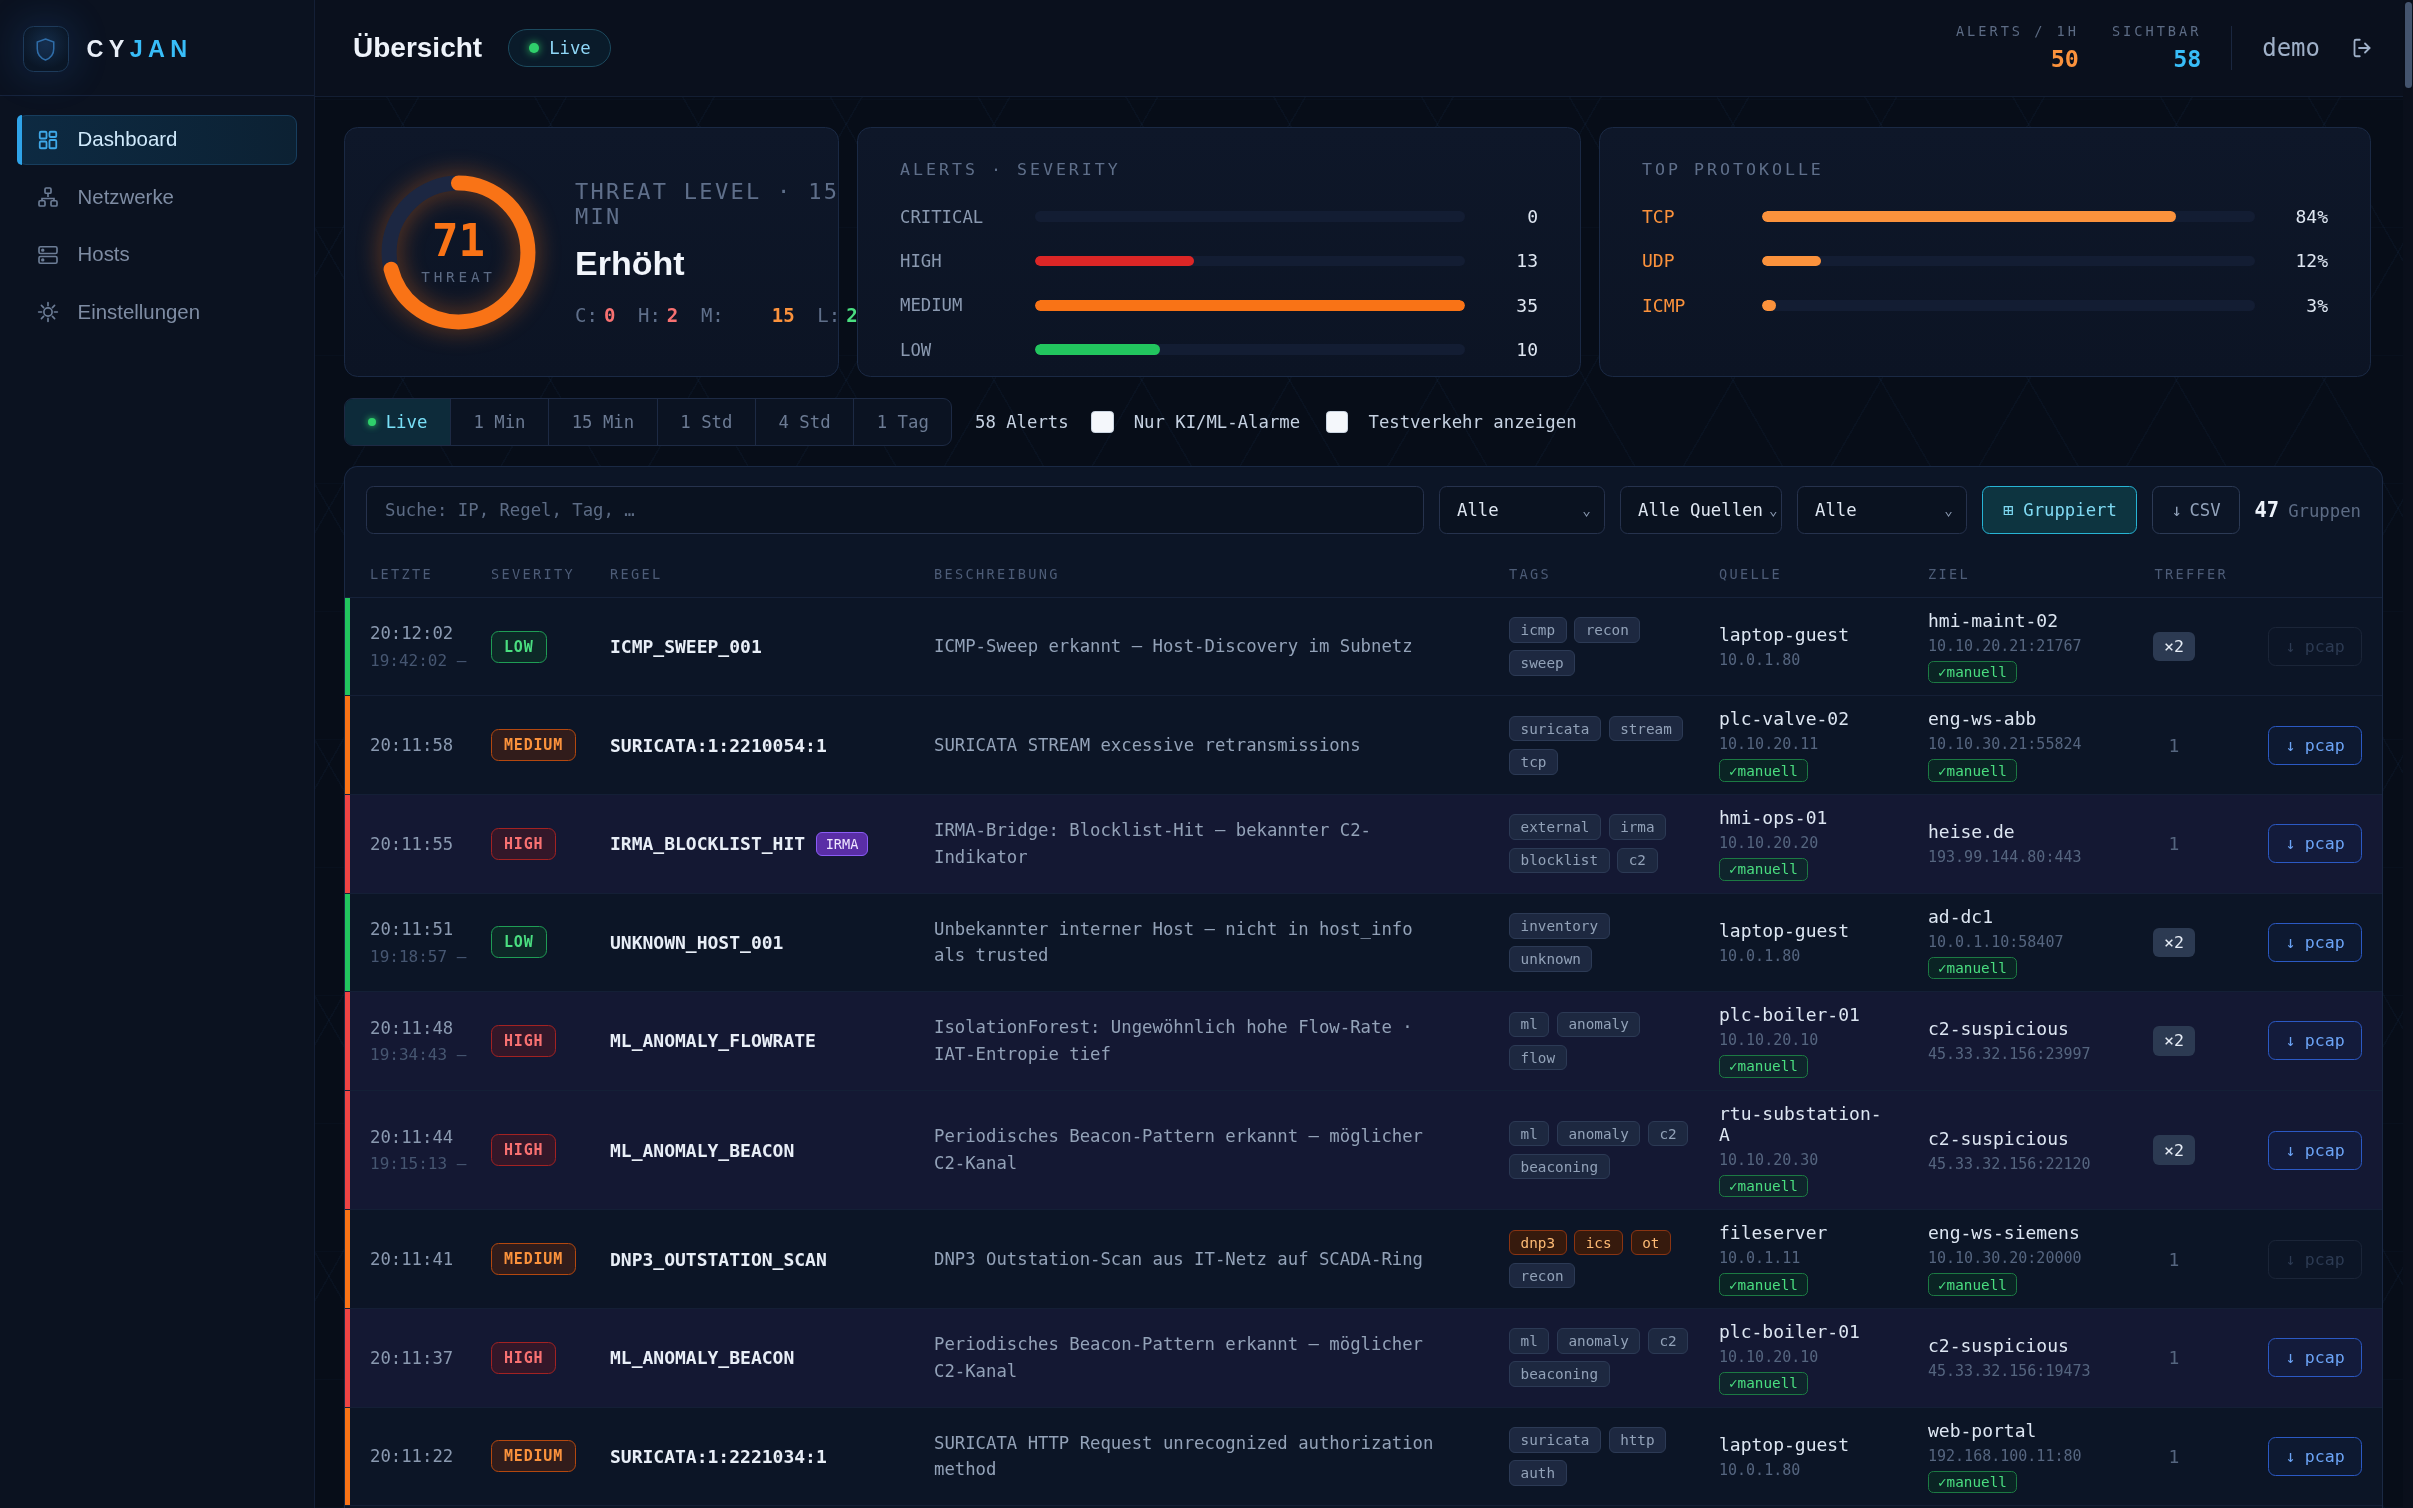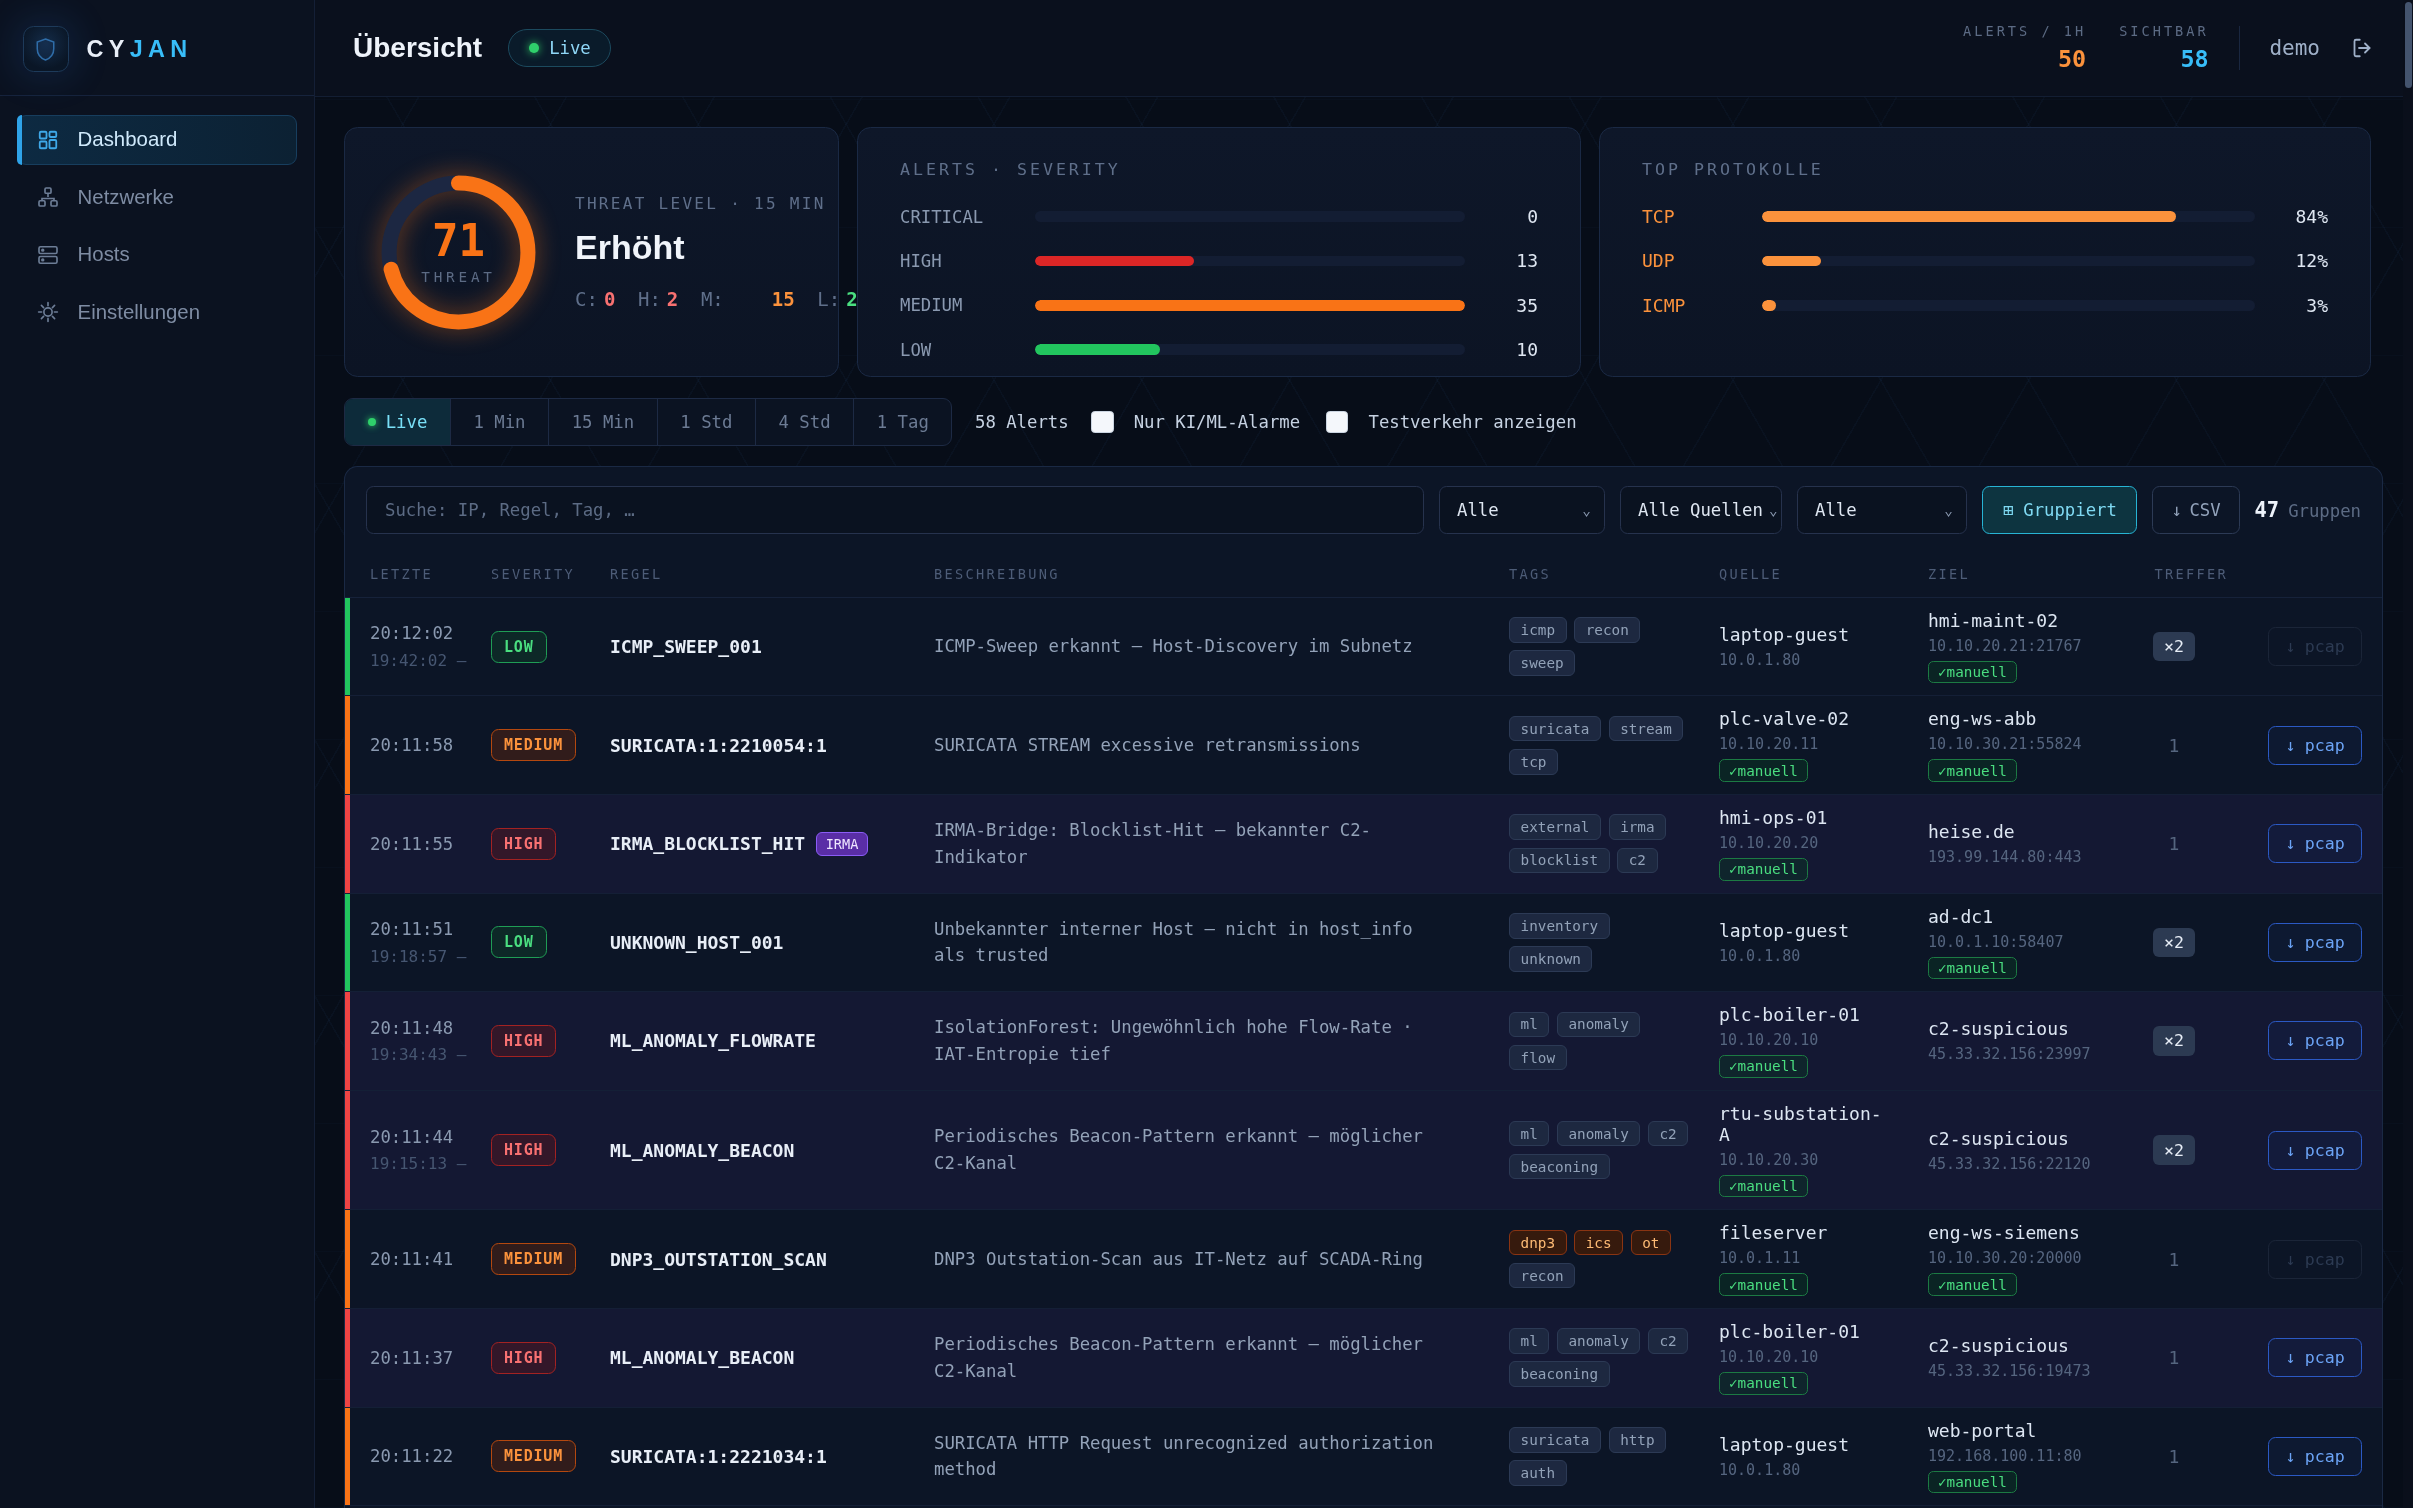--- a/index.html
+++ b/index.html
@@ -30,40 +30,40 @@
           display:flex;align-items:center;padding:0 39px;box-sizing:border-box;z-index:4;}
   .page-title{font-size:28px;font-weight:700;color:#eef3fa;margin-right:26px;}
   .live-pill{display:inline-flex;align-items:center;gap:10.6px;border:0.8px solid #1c4a5e;background:rgba(12,50,70,.35);
              color:#8fd7f7;padding:8.3px 19.6px;border-radius:753px;font-size:17.3px;}
   .live-dot{width:9.8px;height:9.8px;border-radius:50%;background:#2fd06b;box-shadow:0 0 9px #2fd06b;}
   .top-right{margin-left:auto;display:flex;align-items:center;gap:30px;}
   .tstat{display:flex;flex-direction:column;align-items:flex-end;gap:6px;}
   .tstat .lbl{font-size:13.6px;letter-spacing:3px;color:#5c6b84;}
   .tstat .val{font-size:23.4px;font-weight:700;}
   .vdiv{width:0.8px;height:44px;background:#1a2740;}
-  .user-name{font-size:21px;color:#9fb0c8;}
+  .user-name{font-size:24px;color:#9fb0c8;}
   .logout{color:#9fb0c8;display:flex;align-items:center;cursor:pointer;}
 
   
   .main{position:absolute;left:314px;top:97px;right:0;bottom:0;
     background:
       repeating-linear-gradient(60deg, rgba(52,110,180,.05) 0 1.5px, transparent 1.5px 128px),
       repeating-linear-gradient(-60deg, rgba(52,110,180,.05) 0 1.5px, transparent 1.5px 128px),
       repeating-linear-gradient(0deg, rgba(52,110,180,.03) 0 1.5px, transparent 1.5px 128px),
       #070d18;}
   .cards-row{display:flex;gap:18px;margin:30px 30px 0 30px;}
   .card{background:linear-gradient(180deg,#0e1729,#0c1424);border:0.8px solid #1a2944;border-radius:13.6px;box-sizing:border-box;}
 
   .card-threat{width:495px;height:250px;display:flex;align-items:center;gap:35px;padding:0 32px;}
   .gauge-wrap{position:relative;width:163px;height:163px;flex:0 0 163px;}
   .gauge-wrap svg{filter:drop-shadow(0 0 12px rgba(249,115,22,.45));}
   .gauge-center{position:absolute;inset:0;display:flex;flex-direction:column;align-items:center;justify-content:center;gap:6px;}
   .gauge-val{font-size:44px;font-weight:700;color:#f97316;line-height:1;}
   .gauge-cap{font-size:14.3px;letter-spacing:3.8px;color:#5c6b84;}
-  .threat-meta .tl-label{font-size:16px;letter-spacing:2.3px;color:#5f6f8a;}
+  .threat-meta .tl-label{font-size:22px;letter-spacing:2.3px;color:#5f6f8a;}
   .threat-status{font-size:34px;font-weight:700;color:#f1f5fb;margin:15px 0 21px 0;}
   .tl-breakdown{display:flex;gap:22.6px;font-size:19px;}
   .tl-breakdown .k{color:#5f6f8a;}
   .tl-breakdown .v{font-weight:700;margin-left:6px;}
 
   .card-sev{width:724px;height:250px;padding:32px 42px;}
   .card-proto{width:772px;height:250px;padding:32px 42px;}
   .card-title{font-size:16.6px;letter-spacing:3px;color:#5f6f8a;margin-bottom:27px;}
   .bar-row{display:flex;align-items:center;gap:19.6px;margin-bottom:23.4px;}
   .bar-row:last-child{margin-bottom:0;}

